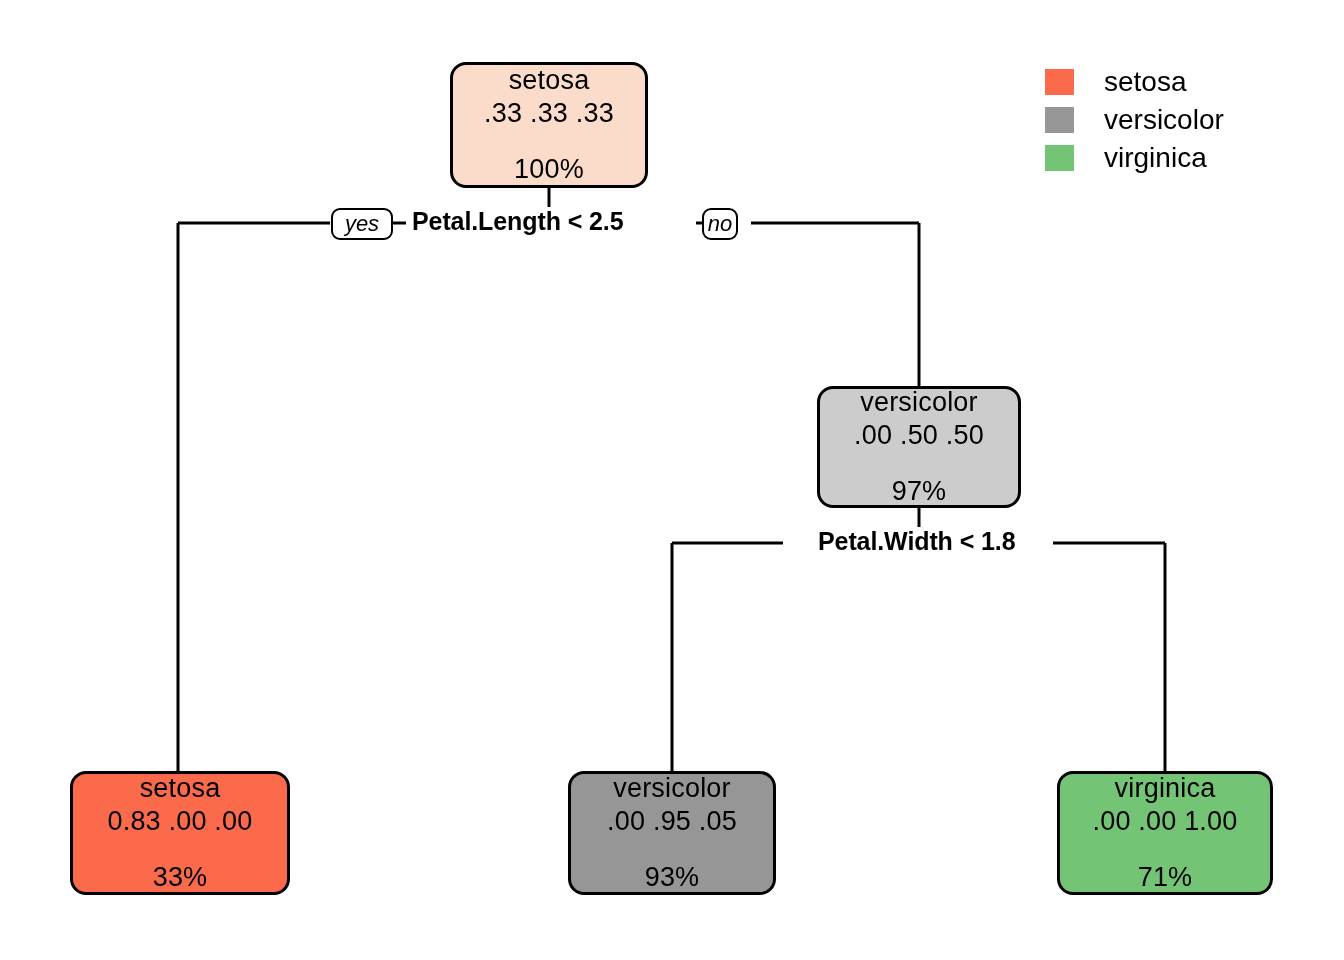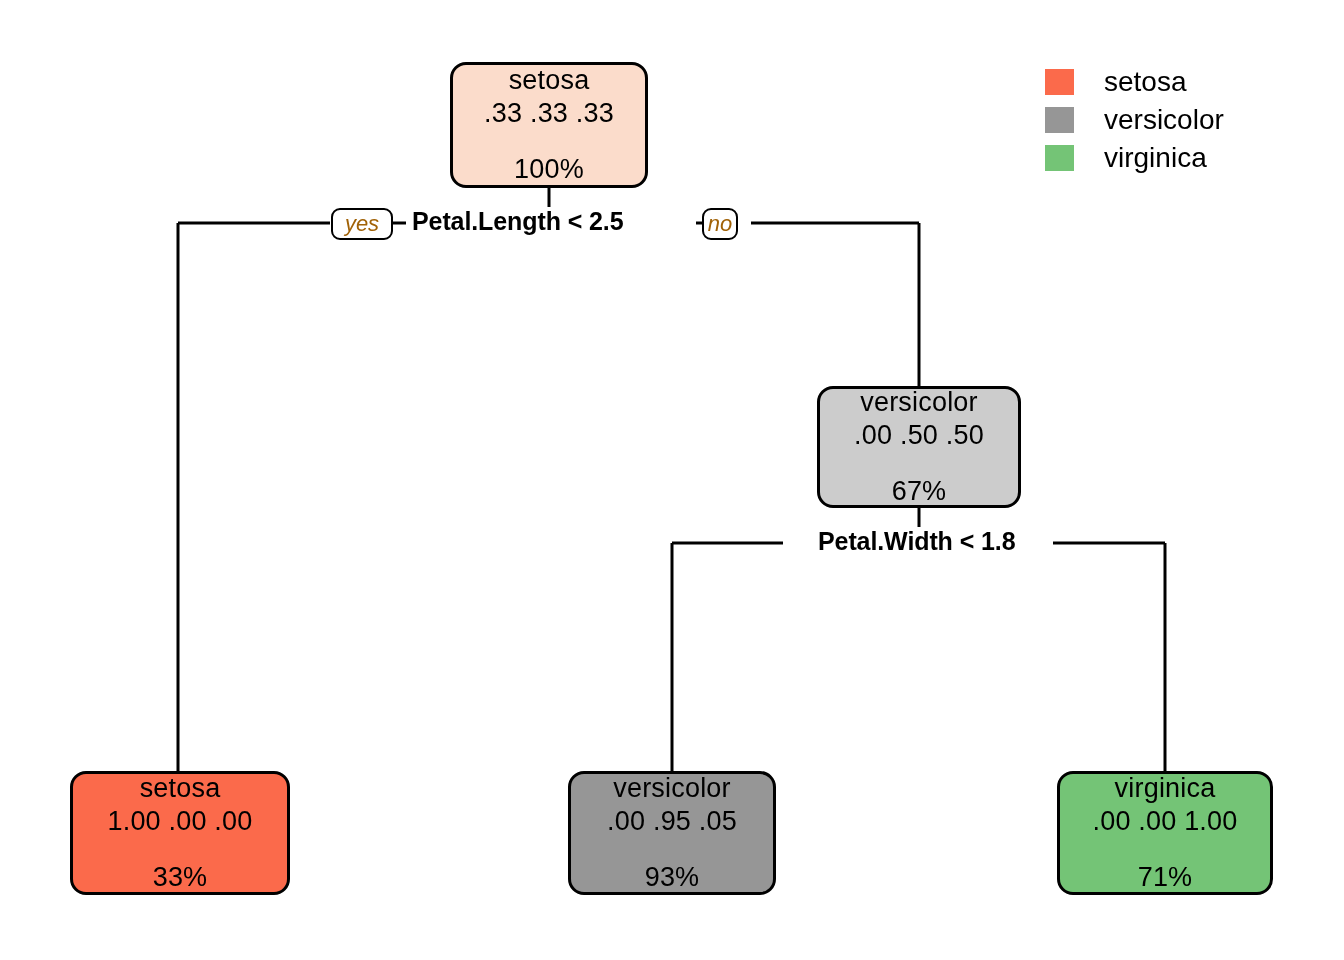--- a/index.html
+++ b/index.html
@@ -67,21 +67,21 @@
     letter-spacing: -0.1px;
   }
   .yesno {
     position: absolute;
     box-sizing: border-box;
     border: 2.5px solid #000000;
     border-radius: 9px;
     background: #ffffff;
     font-size: 22px;
     font-style: italic;
-    color: #a16207;
+    color: #000000;
     display: flex;
     align-items: center;
     justify-content: center;
     white-space: nowrap;
   }
 
   
   #legend {
     position: absolute;
     left: 1045px;
@@ -133,26 +133,26 @@
 
   <div class="node" style="left:450px; top:62px; width:198px; height:126px; background:#FBDCCB;">
     <div class="nlabel">setosa</div>
     <div class="nprobs">.33   .33   .33</div>
     <div class="npct">100%</div>
   </div>
 
   <div class="node" style="left:817px; top:386px; width:204px; height:122px; background:#CCCCCC;">
     <div class="nlabel">versicolor</div>
     <div class="nprobs">.00   .50   .50</div>
-    <div class="npct">67%</div>
+    <div class="npct">97%</div>
   </div>
 
   <div class="node" style="left:70px; top:771px; width:220px; height:124px; background:#FB6A4B;">
     <div class="nlabel">setosa</div>
-    <div class="nprobs">1.00   .00   .00</div>
+    <div class="nprobs">0.83   .00   .00</div>
     <div class="npct">33%</div>
   </div>
 
   <div class="node" style="left:568px; top:771px; width:208px; height:124px; background:#969696;">
     <div class="nlabel">versicolor</div>
     <div class="nprobs">.00   .95   .05</div>
     <div class="npct">93%</div>
   </div>
 
   <div class="node" style="left:1057px; top:771px; width:216px; height:124px; background:#74C476;">

